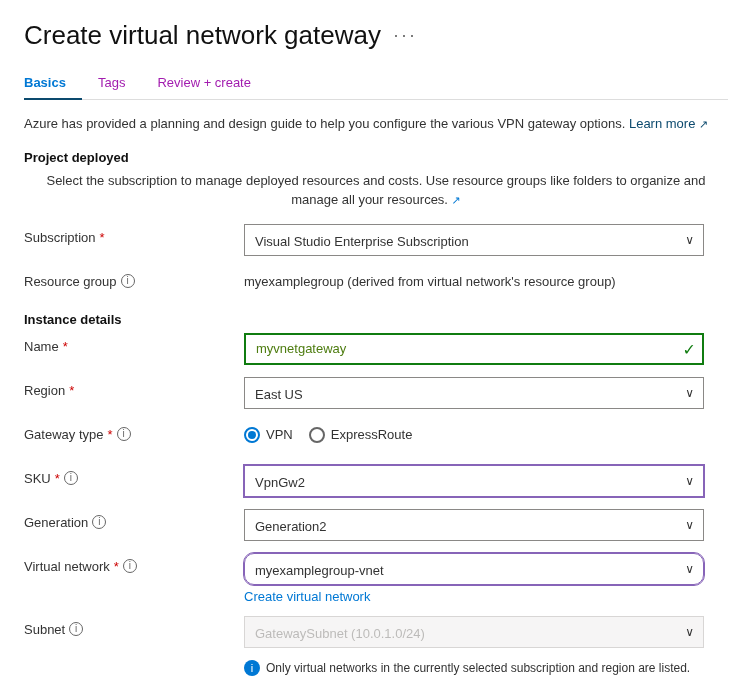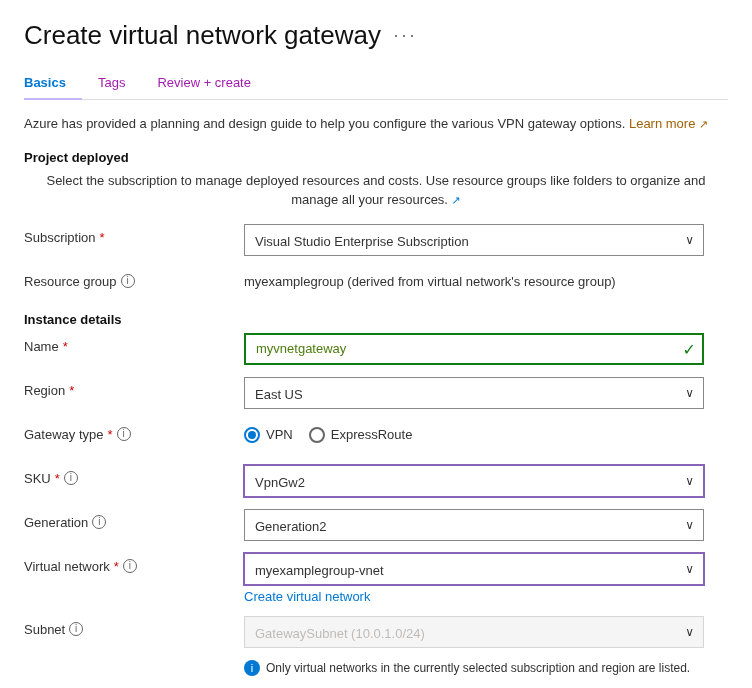--- a/index.html
+++ b/index.html
@@ -36,34 +36,34 @@
     .tab {
       padding: 8px 16px;
       cursor: pointer;
       font-size: 13px;
       color: #a21caf;
       border-bottom: 2px solid transparent;
       margin-bottom: -1px;
     }
     .tab.active {
       color: #0078d4;
-      border-bottom: 2px solid #c4b5fd;
+      border-bottom: 2px solid #0c4a6e;
       font-weight: 600;
     }
     .tab:first-child {
       padding-left: 0;
     }
     .info-banner {
       font-size: 13px;
       color: #333;
       margin-bottom: 16px;
       line-height: 1.5;
     }
     .info-banner a {
-      color: #a16207;
+      color: #0c4a6e;
       text-decoration: none;
     }
     .section-title {
       font-weight: 600;
       font-size: 13px;
       color: #111;
       margin-bottom: 6px;
     }
     .section-desc {
       font-size: 13px;
@@ -381,21 +381,21 @@
 </div>
 
 <div class="form-row">
   <div class="form-label">
     <span>Virtual network</span>
     <span class="required">*</span>
     <span class="info-icon">i</span>
   </div>
   <div class="form-control">
     <div class="select-wrapper">
-      <select style="border-color:#8764b8; outline: 1px solid #8764b8;">
+      <select style="border-color:#8764b8; outline: 1px solid #8764b8; border-radius: 10px;">
         <option>myexamplegroup-vnet</option>
       </select>
     </div>
     <a href="#" class="link-blue" style="display:block; margin-top:4px;">
       <span>Create virtual network</span>
     </a>
   </div>
 </div>
 
 <div class="form-row">

